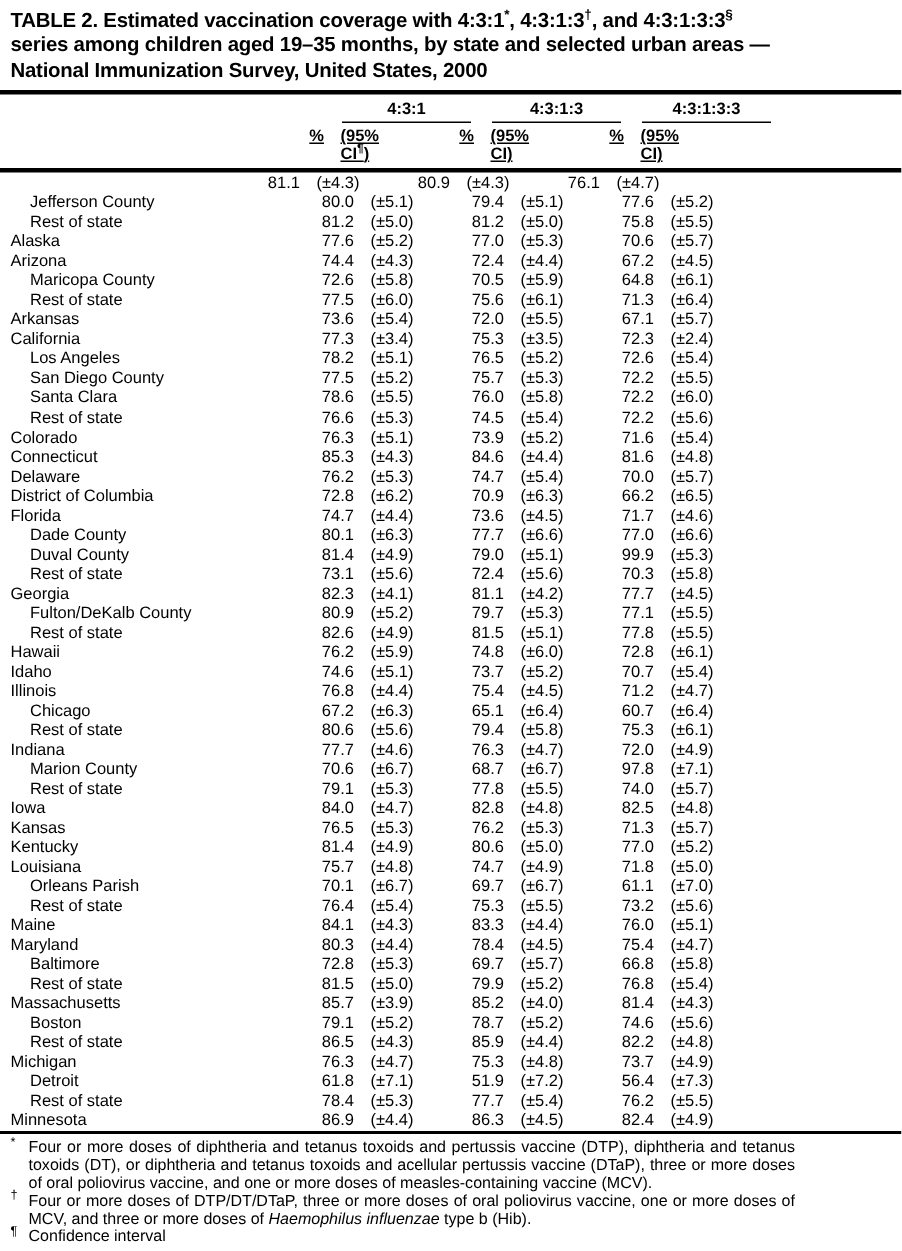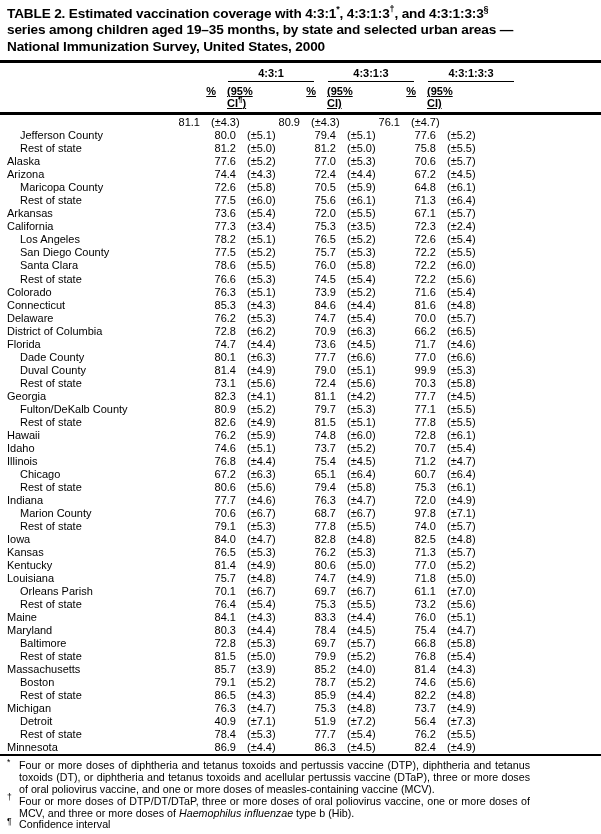--- a/index.html
+++ b/index.html
@@ -541,21 +541,21 @@
     <div class="td pct">76.3</div>
     <div class="td ci">(±4.7)</div>
     <div class="td pct">75.3</div>
     <div class="td ci">(±4.8)</div>
     <div class="td pct">73.7</div>
     <div class="td ci">(±4.9)</div>
   </div>
 
   <div class="tr indent">
     <div class="td state">Detroit</div>
-    <div class="td pct">40.9</div>
+    <div class="td pct">61.8</div>
     <div class="td ci">(±7.1)</div>
     <div class="td pct">51.9</div>
     <div class="td ci">(±7.2)</div>
     <div class="td pct">56.4</div>
     <div class="td ci">(±7.3)</div>
   </div>
 
   <div class="tr indent">
     <div class="td state">Rest of state</div>
     <div class="td pct">78.4</div>

